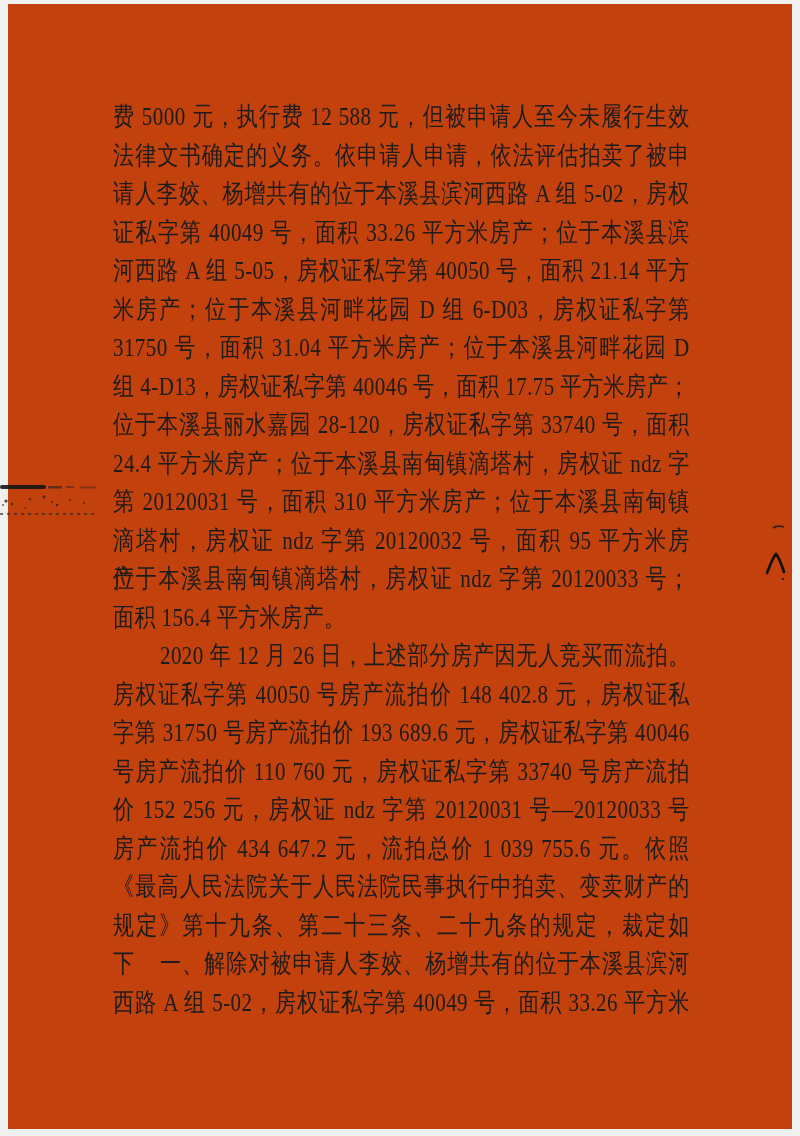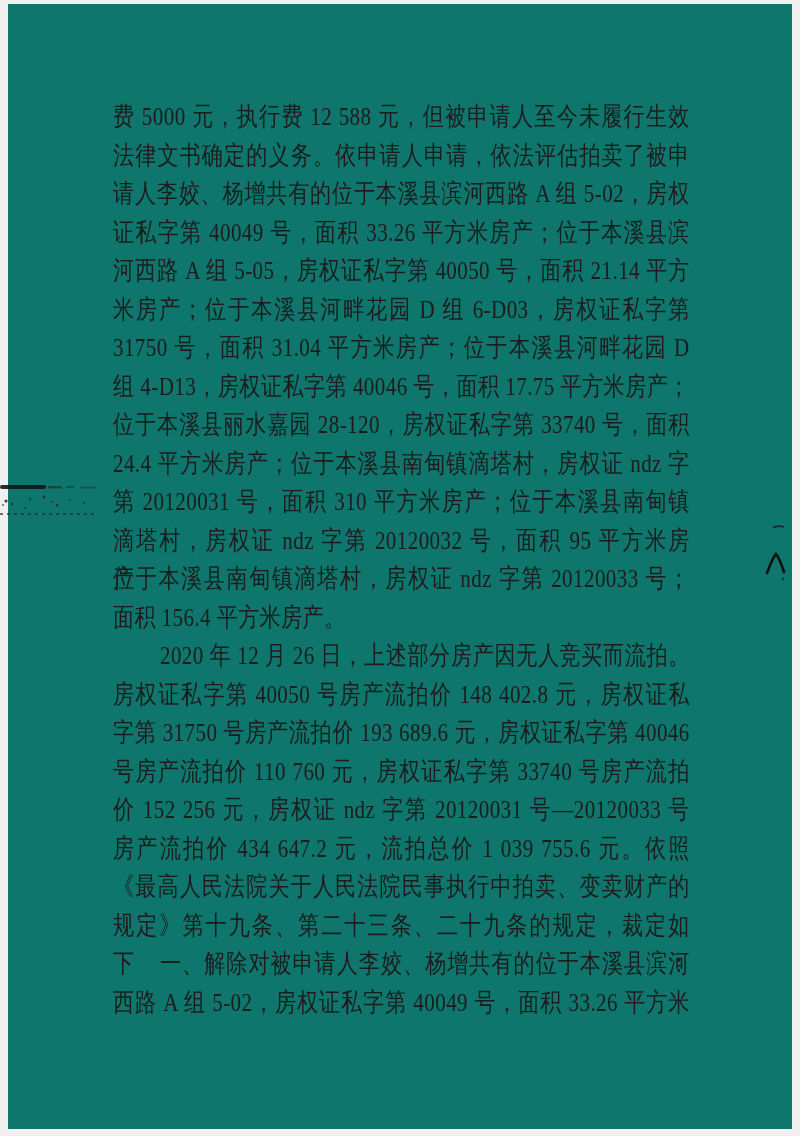--- a/index.html
+++ b/index.html
@@ -14,21 +14,21 @@
     overflow: hidden;
     font-family: "Liberation Serif", "DejaVu Serif", serif;
   }
   
   .paper {
     position: absolute;
     left: 8px;
     top: 4px;
     width: 784px;
     height: 1125px;
-    background: #0f766e;
+    background: #c2410c;
   }
   
   .doc-text {
     position: absolute;
     left: 105px;
     top: 94px;
     width: 712px;
     transform: scaleX(0.81);
     transform-origin: 0 0;
     color: #1c1c1c;

